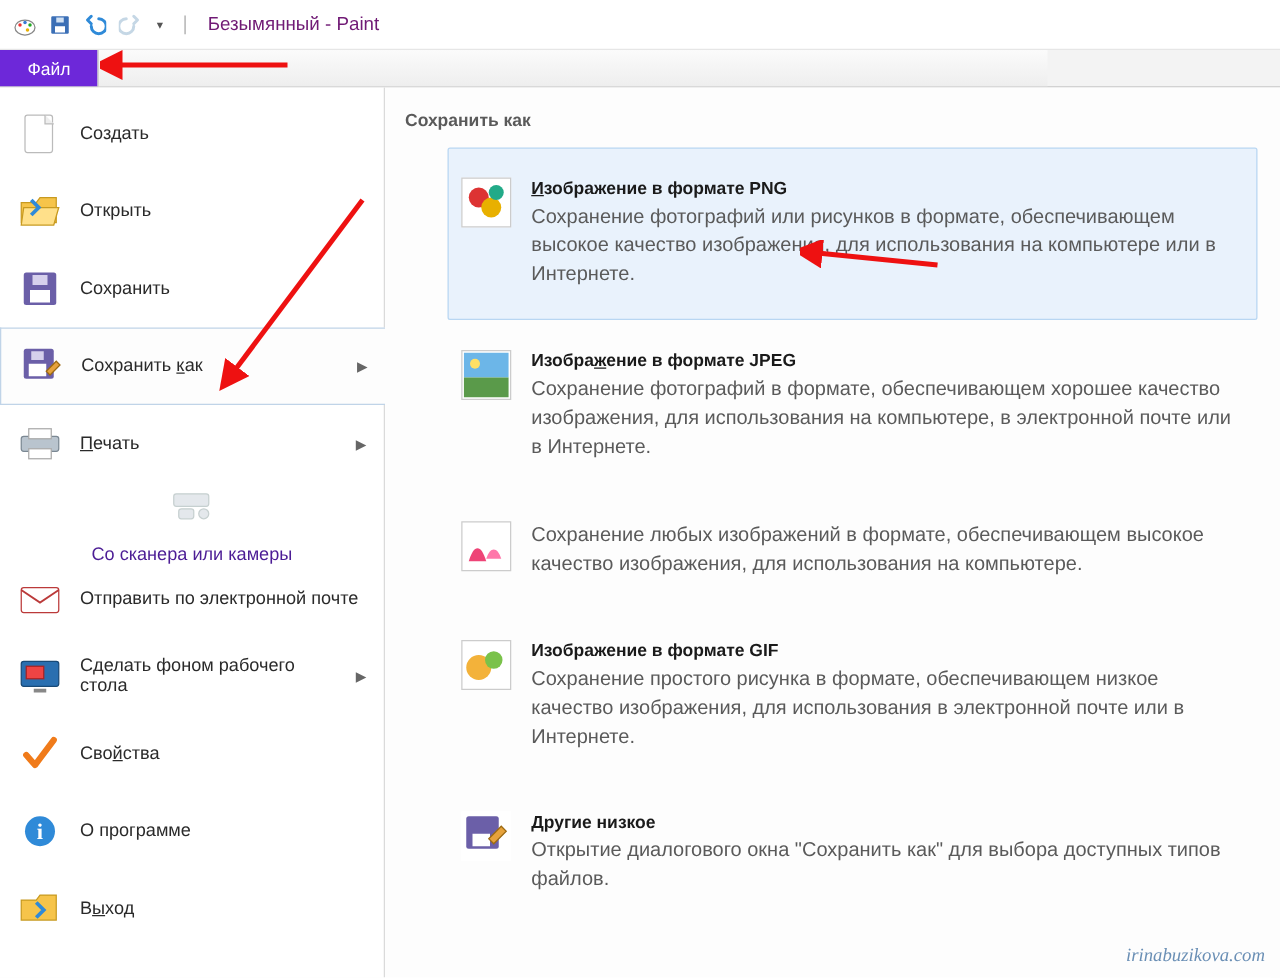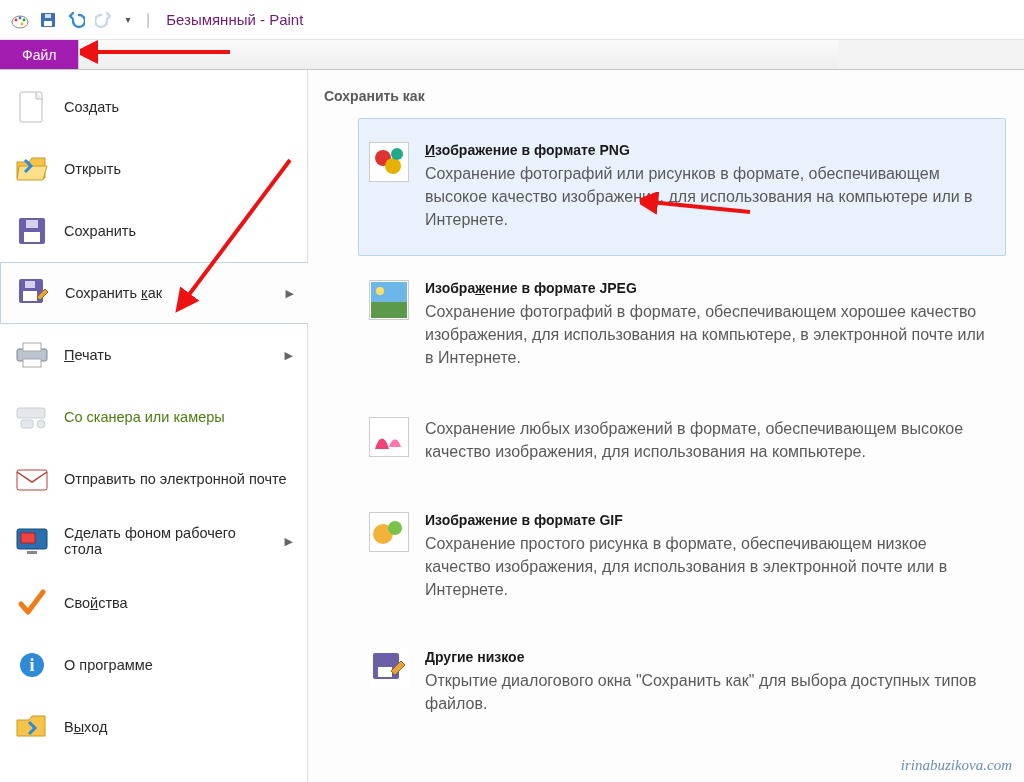--- a/index.html
+++ b/index.html
@@ -34,21 +34,21 @@
     background: #f3f3f3;
   }
   .ribbon-tab {
     padding: 0 22px;
     display: flex;
     align-items: center;
     font-size: 14px;
     cursor: pointer;
   }
   .ribbon-tab.active {
-    background: #a21caf;
+    background: #6d28d9;
     color: #fff;
   }
   .ribbon-rest {
     flex: 1;
     background: linear-gradient(#fbfbfb, #eeeeee);
     border-left: 1px solid #c7c7c7;
     max-width: 760px;
   }
   
   .backstage {
@@ -71,21 +71,21 @@
     color: #2a2a2a;
     cursor: pointer;
     position: relative;
   }
   .bs-item.selected {
     background: #fdfdfd;
     border: 1px solid #c0d4e8;
     border-right: none;
     margin-right: -1px;
   }
-  .bs-item.disabled { color: #4d7c0f; cursor: default; }
+  .bs-item.disabled { color: #4c1d95; cursor: default; flex-direction: column; }
   .bs-item .sub-arrow {
     margin-left: auto;
     color: #666;
     font-size: 11px;
   }
   .bs-item .icon { width: 36px; height: 36px; display:flex; align-items:center; justify-content:center; flex-shrink:0; }
   .bs-item .label { flex: 0 1 auto; }
   .bs-item .label .ul { text-decoration: underline; }
 
   .bs-right {

